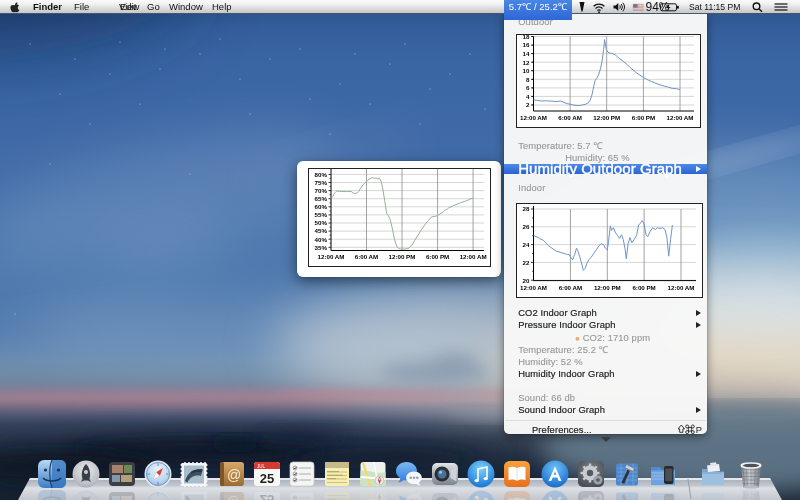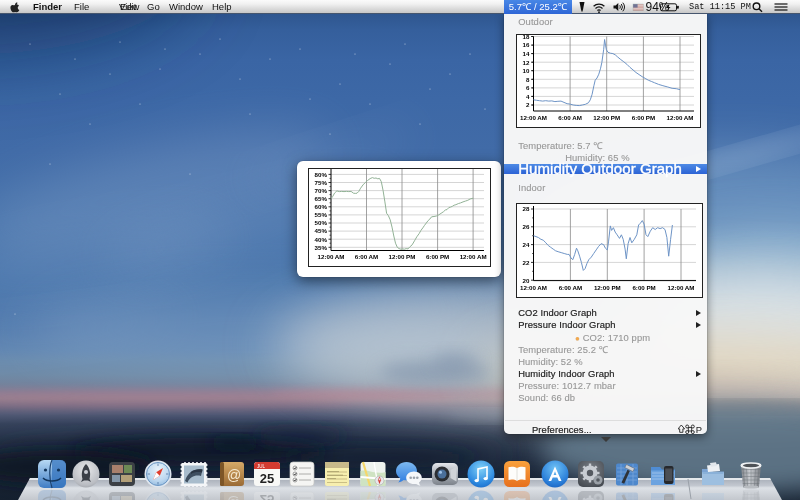--- a/index.html
+++ b/index.html
@@ -277,22 +277,22 @@
       <text x="90.3" y="85.5" font-size="6.2" font-weight="bold" text-anchor="middle" font-family="Liberation Sans">12:00 PM</text>
       <text x="127.1" y="85.5" font-size="6.2" font-weight="bold" text-anchor="middle" font-family="Liberation Sans">6:00 PM</text>
       <text x="164.0" y="85.5" font-size="6.2" font-weight="bold" text-anchor="middle" font-family="Liberation Sans">12:00 AM</text>
     </svg>
   <div class="mi" style="top:292.8px;">CO2 Indoor Graph<span class="arrow"></span></div>
   <div class="mi" style="top:304.8px;">Pressure Indoor Graph<span class="arrow"></span></div>
   <div class="mi gray" style="top:318.3px;text-align:center;"><span style="color:#f2a94f;font-size:8px;vertical-align:0.5px;">●</span> CO2: 1710 ppm</div>
   <div class="mi gray" style="top:330.3px;">Temperature: 25.2 ℃</div>
   <div class="mi gray" style="top:342.3px;">Humidity: 52 %</div>
   <div class="mi" style="top:353.8px;">Humidity Indoor Graph<span class="arrow"></span></div>
-  <div class="mi gray" style="top:366.3px;">Pressure: 1012.7 mbar</div>
   <div class="mi gray" style="top:378.3px;">Sound: 66 db</div>
+  <div class="mi" style="top:389.8px;">Sound Indoor Graph<span class="arrow"></span></div>
   <div style="position:absolute;left:1px;top:406px;width:201px;height:1px;background:#ddd;"></div>
   <div class="mi" style="top:409.8px;padding-left:28px;">Preferences...<svg style="position:absolute;right:4px;top:0.5px;width:25px;height:11px;" viewBox="0 0 25 11">
     <path d="M3.3 1.0 L6.6 4.9 L4.9 4.9 L4.9 8.3 L1.7 8.3 L1.7 4.9 L0 4.9 Z" fill="none" stroke="#222" stroke-width="0.9"></path>
     <g fill="none" stroke="#222" stroke-width="0.9">
       <rect x="10.3" y="3.6" width="3.4" height="3.4"></rect>
       <circle cx="9.2" cy="2.5" r="1.5"></circle>
           <circle cx="14.8" cy="2.5" r="1.5"></circle>
       <circle cx="9.2" cy="8.1" r="1.5"></circle>
           <circle cx="14.8" cy="8.1" r="1.5"></circle>
     </g>
@@ -902,21 +902,21 @@
 <path d="M7.1 0.3 C6.4 0.4 5.7 0.9 5.4 1.5 C5.1 2 4.9 2.7 5.1 3.3 C5.8 3.3 6.5 2.9 6.9 2.4 C7.3 1.8 7.5 1 7.1 0.3 Z" fill="#222"></path>
 <path d="M5.0 3.8 C5.8 3.8 6.3 3.3 7.1 3.3 C7.9 3.4 8.5 3.7 9 4.4 C8.2 4.9 7.7 5.6 7.8 6.6 C7.9 7.6 8.5 8.3 9.3 8.7 C9 9.4 8.7 9.9 8.3 10.3 C7.8 10.8 7.3 11.1 6.7 11 C6.1 11 5.8 10.6 5.1 10.6 C4.4 10.6 4 11 3.5 11 C2.9 11 2.4 10.7 1.9 10.1 C0.9 9 0.2 7 0.5 5.5 C0.7 4.4 1.6 3.6 2.6 3.6 C3.3 3.5 3.9 4 4.4 4 C4.6 4 4.8 3.8 5.0 3.8 Z" fill="#222" transform="translate(0,-0.7)"></path>
 </svg>
 <div class="mtxt b" style="left:33px;">Finder</div>
 <div class="mtxt" style="left:74px;">File</div>
 <div class="mtxt" style="left:96px;margin-left:24px;">Edit</div>
 <div class="mtxt" style="left:119px;">View</div>
 <div class="mtxt" style="left:147px;">Go</div>
 <div class="mtxt" style="left:169px;">Window</div>
 <div class="mtxt" style="left:212px;">Help</div>
-<div style="position:absolute;left:504px;top:0;width:68px;height:14px;background:linear-gradient(180deg,#4887e6,#2e66d6);z-index:31;color:#fff;font-size:9.5px;line-height:14px;text-align:center;">5.7℃ / 25.2℃</div>
+<div style="position:absolute;left:504px;top:0;width:68px;height:20px;background:linear-gradient(180deg,#4887e6,#2e66d6);z-index:31;color:#fff;font-size:9.5px;line-height:14px;text-align:center;">5.7℃ / 25.2℃</div>
 <svg style="position:absolute;left:576px;top:0;width:224px;height:14px;z-index:32;" viewBox="0 0 224 14">
 <path d="M3.5 2 L8.5 2 L7.5 7 C7 10 6.5 11.5 6 12 C5.5 11.5 5 10 4.5 7 Z" fill="#111"></path>
 <g stroke="#111" stroke-width="1.3" fill="none">
  <path d="M17.6 6.2 C20.6 3.4 25.4 3.4 28.4 6.2"></path>
  <path d="M19.5 8.4 C21.7 6.4 24.3 6.4 26.5 8.4"></path>
  <path d="M21.4 10.6 C22.4 9.7 23.6 9.7 24.6 10.6"></path>
 </g>
 <circle cx="23" cy="12.2" r="0.9" fill="#111"></circle>
 <g fill="#111">
  <path d="M37.5 5.6 L39.6 5.6 L42.3 3 L42.3 11 L39.6 8.4 L37.5 8.4 Z"></path>
@@ -947,13 +947,13 @@
  <circle cx="180.5" cy="6.3" r="3.3"></circle>
  <line x1="183.2" y1="9" x2="186" y2="11.8"></line>
 </g>
 <g stroke="#111" stroke-width="1.2">
  <line x1="198.5" y1="4" x2="211.5" y2="4"></line>
  <line x1="198.5" y1="7" x2="211.5" y2="7"></line>
  <line x1="198.5" y1="10" x2="211.5" y2="10"></line>
 </g>
 </svg>
 <div class="mtxt" style="left:645.5px;font-size:12px;">94%</div>
-<div class="mtxt" style="left:689px;font-size:8.6px;font-family:Liberation Mono, monospace;">Sat 11:15 PM</div>
+<div class="mtxt" style="left:689px;font-size:8.6px;">Sat 11:15 PM</div>
 
 </body></html>

